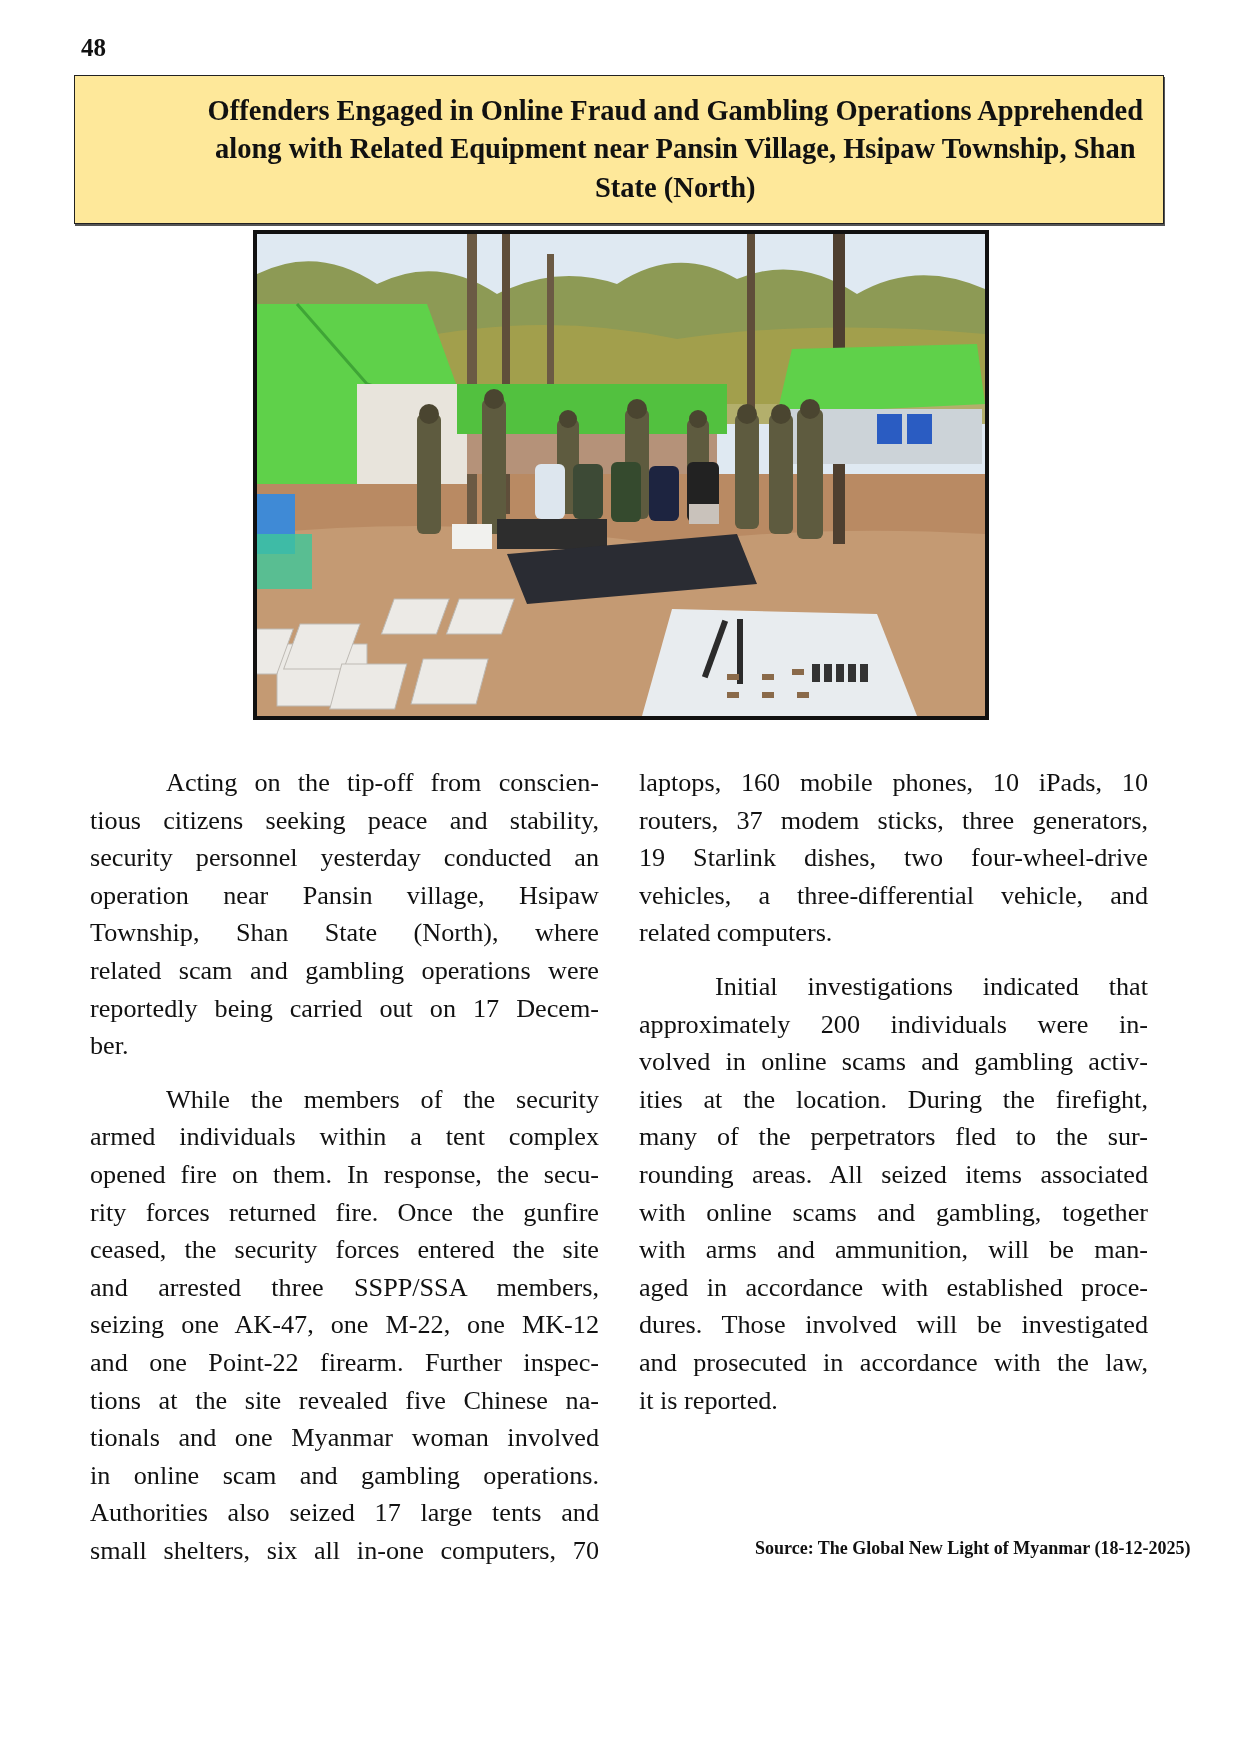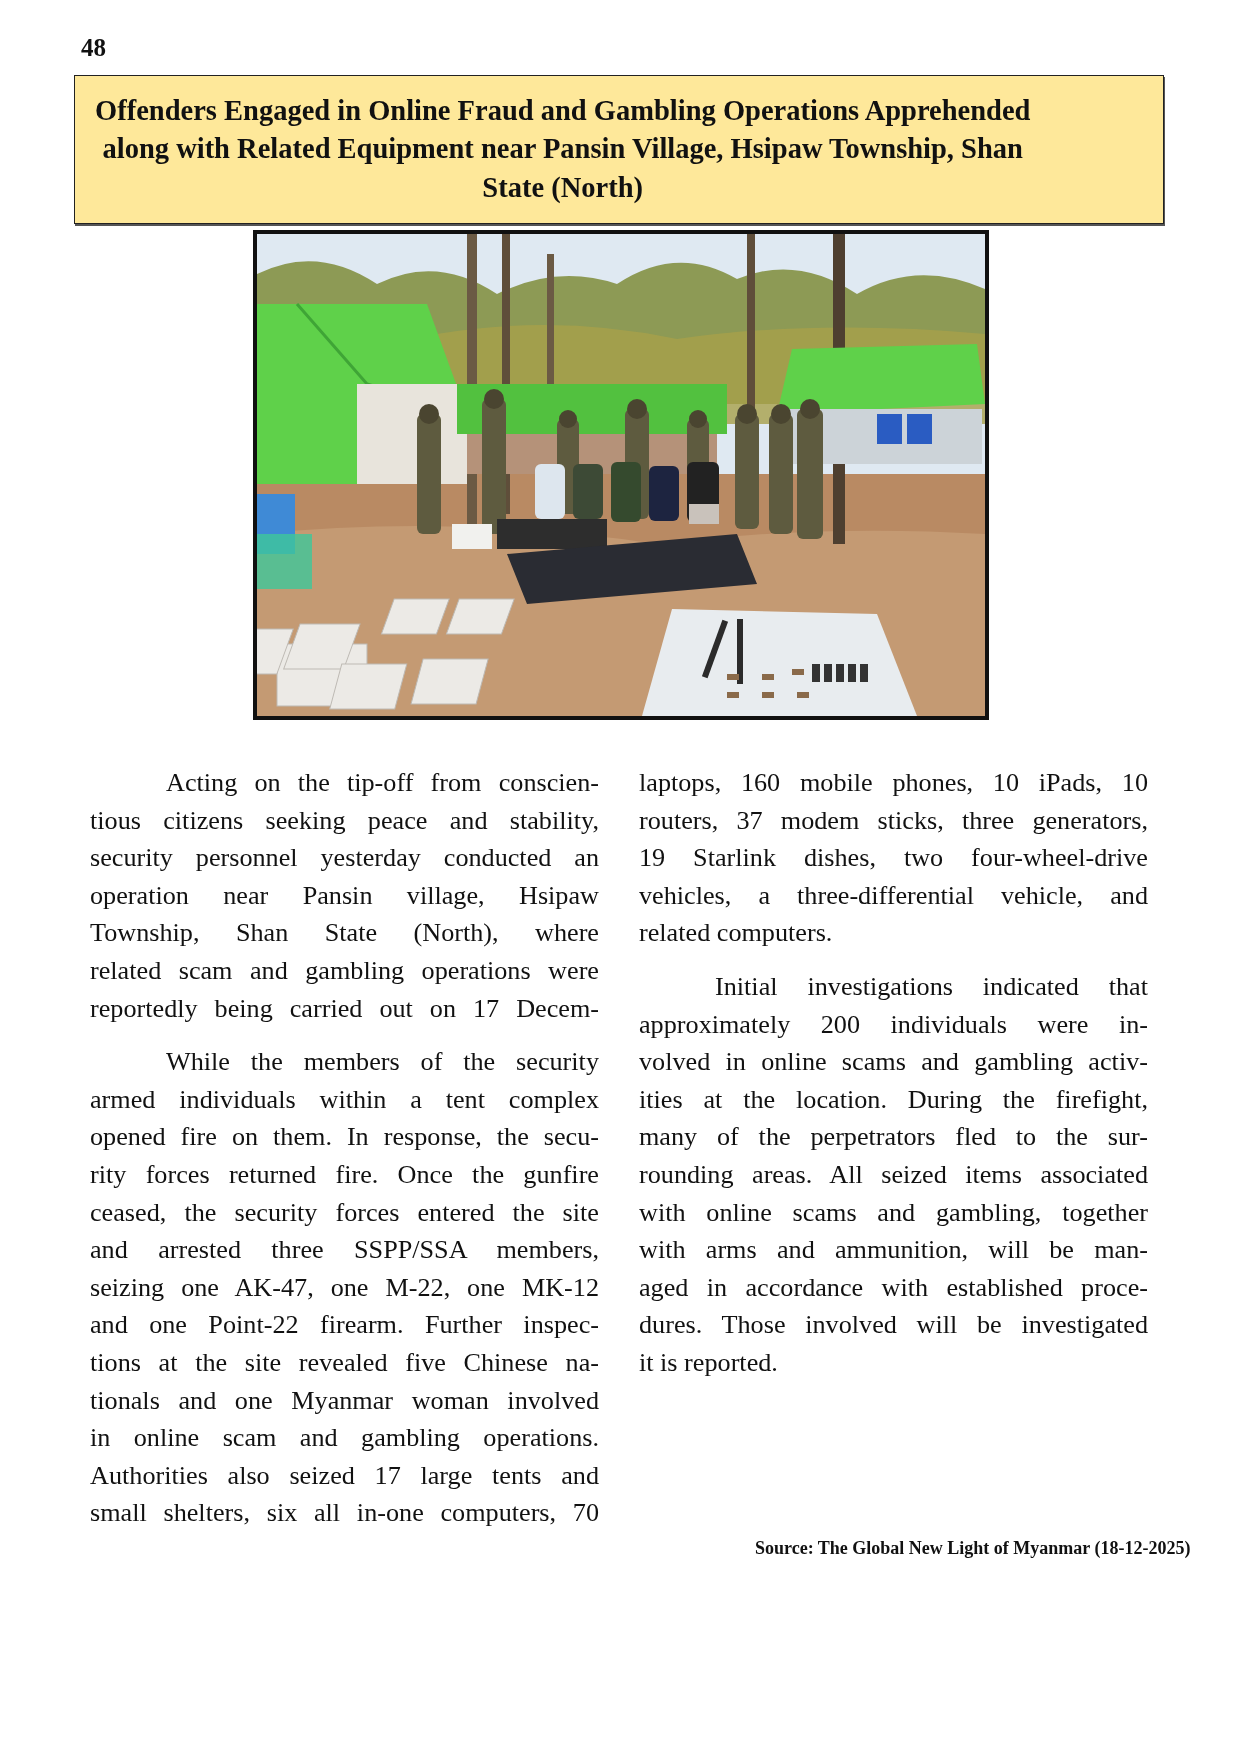--- a/index.html
+++ b/index.html
@@ -1,21 +1,21 @@
 <!DOCTYPE html>
 <html><head>
 <meta charset="utf-8">
 <style>
   html, body { margin: 0; padding: 0; background: #ffffff; }
   body { width: 1241px; height: 1755px; position: relative; overflow: hidden;
          font-family: "Liberation Serif", "DejaVu Serif", serif; color: #111; }
   .page-number { position: absolute; left: 81px; top: 34px; font-weight: bold; font-size: 25px; }
   .title-box { position: absolute; left: 74px; top: 75px; width: 1090px; height: 149px;
                background: #FEE89A; border: 1.5px solid #222; box-shadow: 1px 2px 0 #555;
-               box-sizing: border-box; display: flex; align-items: center; justify-content: flex-start; }
+               box-sizing: border-box; display: flex; align-items: center; justify-content: flex-end; }
   .title-text { font-weight: bold; font-size: 28.5px; line-height: 38.5px; text-align: center;
                 margin: 0; padding: 0 20px; }
   .title-text span { display: block; white-space: nowrap; }
   .photo { position: absolute; left: 253px; top: 230px; width: 736px; height: 490px;
            border: 4px solid #111; box-sizing: border-box; overflow: hidden; }
   .photo svg { display: block; width: 100%; height: 100%; }
   .col { position: absolute; top: 764px; width: 509px; font-size: 26.2px; }
   .col-left { left: 90px; }
   .col-right { left: 639px; }
   .para { margin: 0 0 16px 0; }
@@ -131,20 +131,21 @@
 
 <div class="col col-left">
   <p class="para">
     <span class="line indent">Acting on the tip-off from conscien-</span>
     <span class="line">tious citizens seeking peace and stability,</span>
     <span class="line">security personnel yesterday conducted an</span>
     <span class="line">operation near Pansin village, Hsipaw</span>
     <span class="line">Township, Shan State (North), where</span>
     <span class="line">related scam and gambling operations were</span>
     <span class="line">reportedly being carried out on 17 Decem-</span>
+    <span class="line last">ber.</span>
   </p>
   <p class="para">
     <span class="line indent">While the members of the security</span>
     <span class="line">armed individuals within a tent complex</span>
     <span class="line">opened fire on them. In response, the secu-</span>
     <span class="line">rity forces returned fire. Once the gunfire</span>
     <span class="line">ceased, the security forces entered the site</span>
     <span class="line">and arrested three SSPP/SSA members,</span>
     <span class="line">seizing one AK-47, one M-22, one MK-12</span>
     <span class="line">and one Point-22 firearm. Further inspec-</span>
@@ -168,17 +169,18 @@
     <span class="line indent">Initial investigations indicated that</span>
     <span class="line">approximately 200 individuals were in-</span>
     <span class="line">volved in online scams and gambling activ-</span>
     <span class="line">ities at the location. During the firefight,</span>
     <span class="line">many of the perpetrators fled to the sur-</span>
     <span class="line">rounding areas. All seized items associated</span>
     <span class="line">with online scams and gambling, together</span>
     <span class="line">with arms and ammunition, will be man-</span>
     <span class="line">aged in accordance with established proce-</span>
     <span class="line">dures. Those involved will be investigated</span>
+    <span class="line">and prosecuted in accordance with the law,</span>
     <span class="line last">it is reported.</span>
   </p>
 </div>
 
 <div class="source">Source: The Global New Light of Myanmar (18-12-2025)</div>
 
 </body></html>

